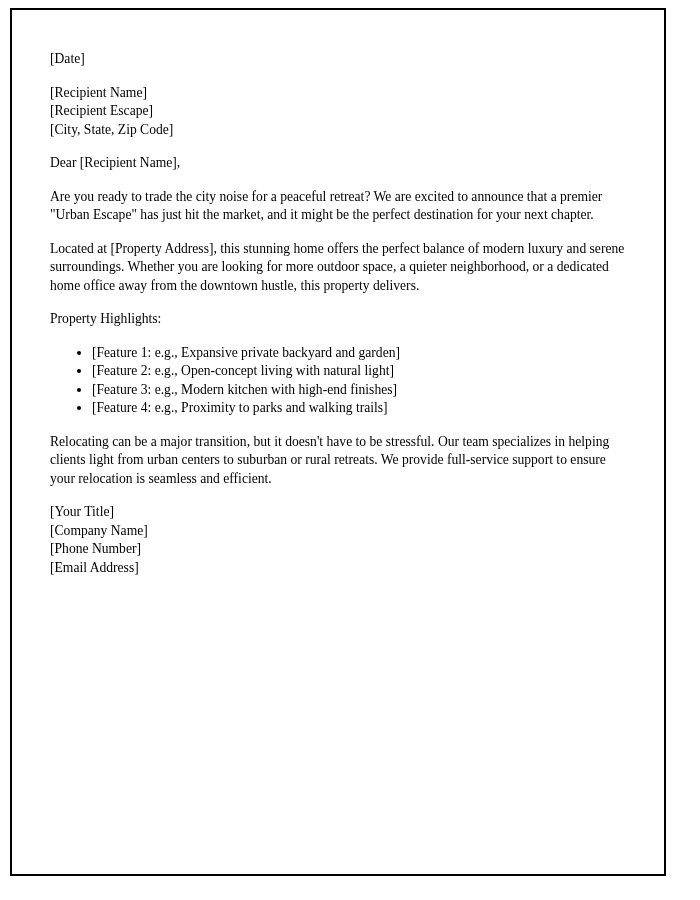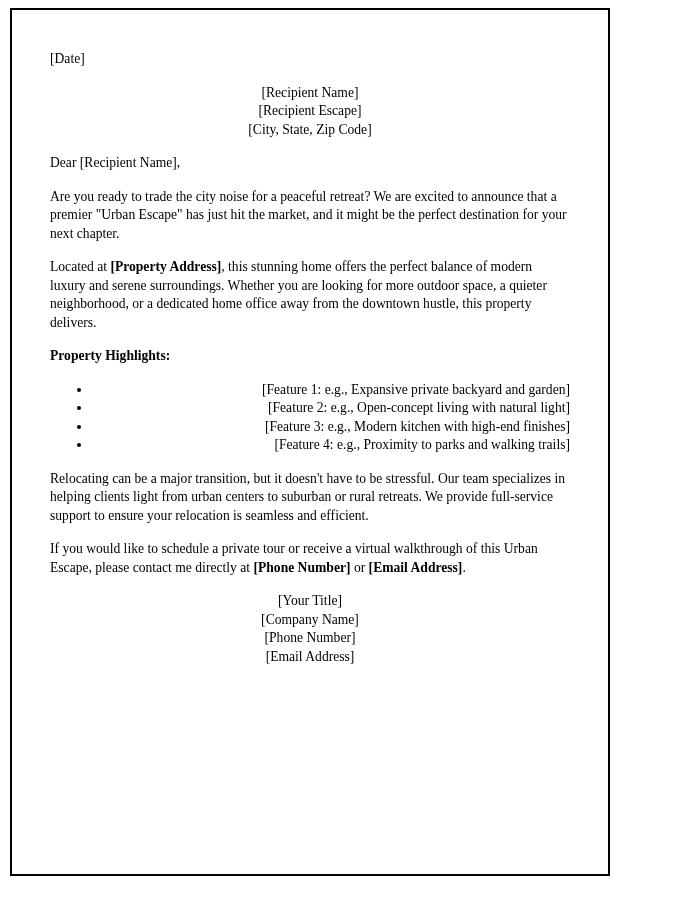--- a/index.html
+++ b/index.html
@@ -11,55 +11,53 @@
     width: 700px;
     height: 900px;
     position: relative;
     font-family: "Liberation Serif", "DejaVu Serif", serif;
     color: #000000;
   }
   .page {
     position: absolute;
     left: 10px;
     top: 8px;
-    width: 600px;
+    width: 656px;
     height: 868px;
     border: 2px solid #000000;
     box-sizing: border-box;
     padding: 40px 38px 30px 38px;
     overflow: hidden;
   }
   .page p {
     margin: 0 0 15px 0;
     font-size: 13.6px;
     line-height: 18.5px;
   }
   .block-line {
     margin: 0;
     font-size: 13.6px;
     line-height: 18.5px;
-    text-align: center;
   }
   .block {
     margin: 0 0 15px 0;
   }
   .b {
-    font-weight: bold;
+    font-weight: normal;
   }
   ul.features {
     margin: 0 0 15px 0;
     padding: 0 0 0 42px;
     font-size: 13.6px;
     line-height: 18.5px;
     list-style-type: disc;
   }
   ul.features li {
     margin: 0;
     padding: 0;
-    text-align: right;
   }
 </style>
 </head>
 <body>
 
 <div class="page">
 
   <p>[Date]</p>
 
   <div class="block">
@@ -78,21 +76,20 @@
 
   <ul class="features">
     <li>[Feature 1: e.g., Expansive private backyard and garden]</li>
     <li>[Feature 2: e.g., Open-concept living with natural light]</li>
     <li>[Feature 3: e.g., Modern kitchen with high-end finishes]</li>
     <li>[Feature 4: e.g., Proximity to parks and walking trails]</li>
   </ul>
 
   <p>Relocating can be a major transition, but it doesn't have to be stressful. Our team specializes in helping clients light from urban centers to suburban or rural retreats. We provide full-service support to ensure your relocation is seamless and efficient.</p>
 
-  <p><span>If you would like to schedule a private tour or receive a virtual walkthrough of this Urban Escape, please contact me directly at </span><span class="b">[Phone Number]</span><span> or </span><span class="b">[Email Address]</span><span>.</span></p>
 
 
 
   <div class="block">
     <div class="block-line">[Your Title]</div>
     <div class="block-line">[Company Name]</div>
     <div class="block-line">[Phone Number]</div>
     <div class="block-line">[Email Address]</div>
   </div>
 

